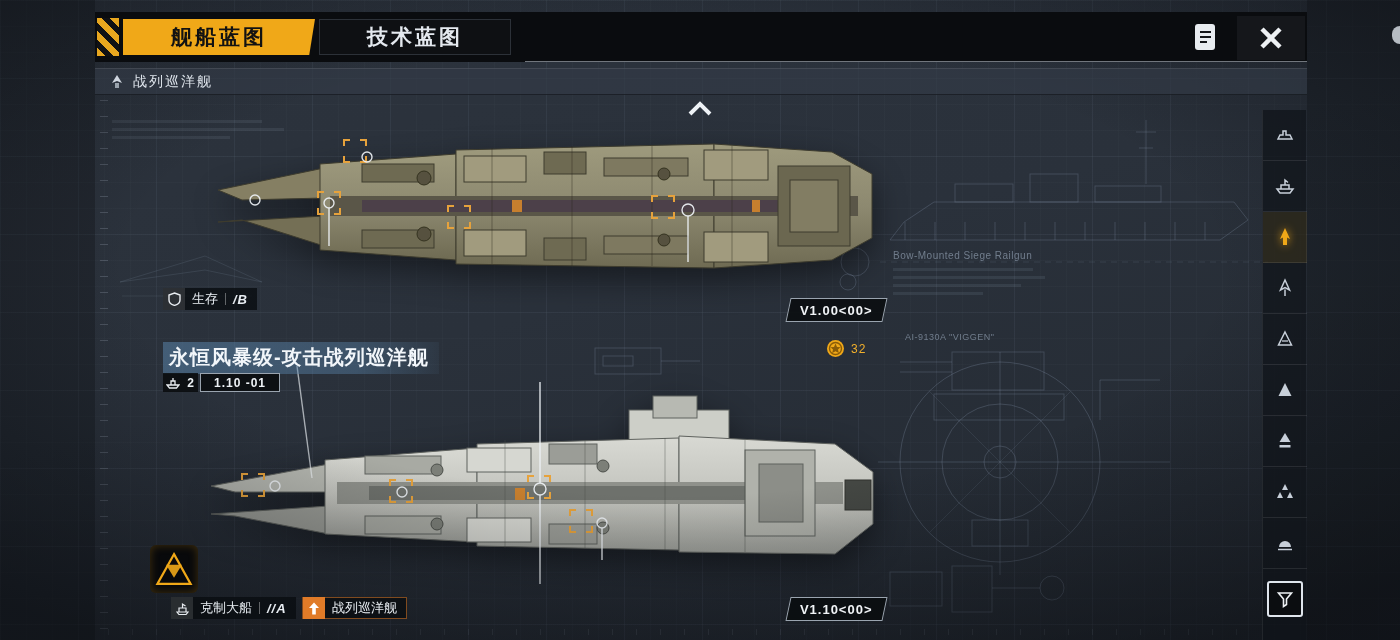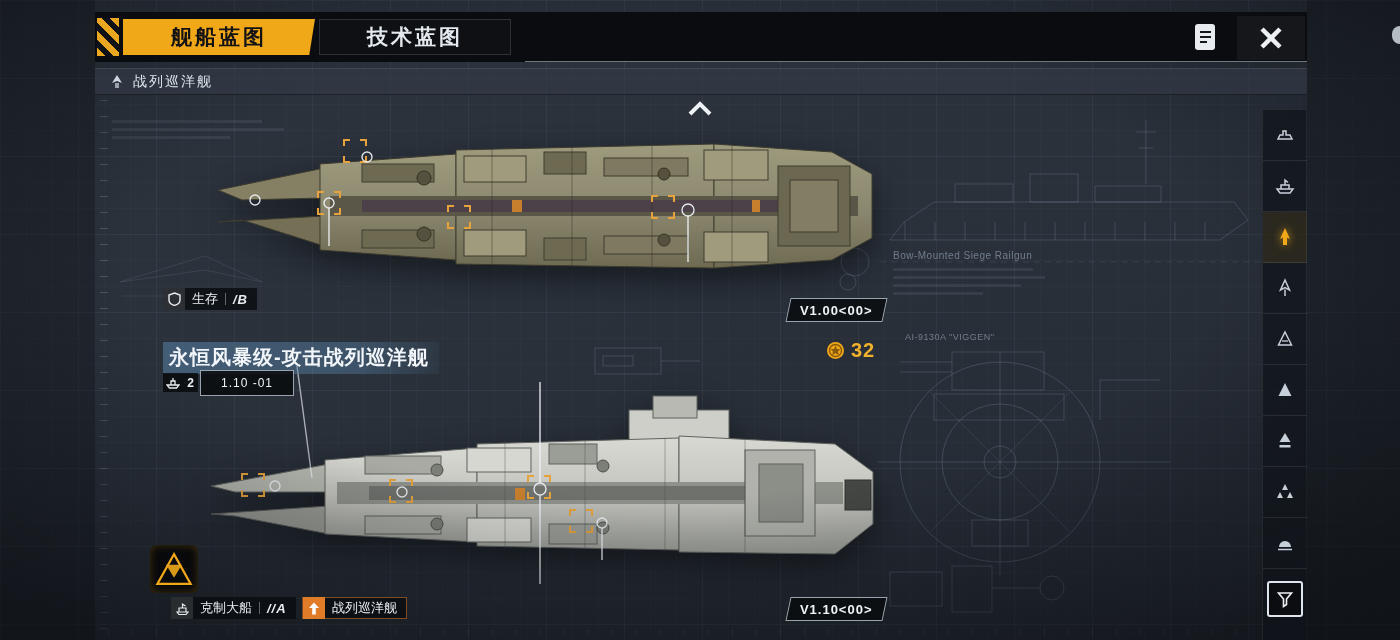--- a/index.html
+++ b/index.html
@@ -62,25 +62,25 @@
   .dim .ln::before{content:"";position:absolute;width:1px;height:7px;top:-3px;background:rgba(205,215,230,0.3)}
   .dim .ln.l::before{left:0}.dim .ln.r::before{right:0}
   .dim .tx{font-size:18px;font-weight:bold;letter-spacing:5px}
 
   .ship-name{position:absolute;left:163px;top:342px;z-index:5;font-size:20px;font-weight:600;color:#f2f6fa;letter-spacing:1px;
     background:linear-gradient(90deg,rgba(88,130,168,0.55) 0%,rgba(88,130,168,0.42) 70%,rgba(88,130,168,0.08) 100%);
     padding:2px 10px 3px 6px}
   .rev{position:absolute;left:163px;top:373px;z-index:5;display:inline-flex;align-items:center;height:19px;font-size:12px;color:#eef2f6}
   .rev .ic{display:flex;align-items:center;justify-content:center;width:20px;height:19px;background:rgba(8,10,13,0.85)}
   .rev .n{display:flex;align-items:center;justify-content:center;min-width:15px;height:19px;background:rgba(8,10,13,0.85);font-weight:bold;padding:0 2px}
-  .rev .tag{display:flex;align-items:center;height:26px;border:1px solid #9aa4af;background:rgba(8,10,13,0.85);
-    padding:0 20px;font-weight:normal;letter-spacing:1px;margin-left:2px}
+  .rev .tag{display:flex;align-items:center;height:19px;border:1px solid #9aa4af;background:rgba(8,10,13,0.85);
+    padding:0 13px;font-weight:bold;letter-spacing:1px;margin-left:2px}
 
   .points{position:absolute;left:826px;top:339px;z-index:5;display:flex;align-items:center;gap:6px}
-  .points .num{color:#f2b02c;font-size:20px;font-weight:bold;letter-spacing:1px}
+  .points .num{color:#f2b02c;font-size:12px;font-weight:normal;letter-spacing:1px}
 
   .emblem{position:absolute;left:150px;top:545px;width:48px;height:48px;z-index:5;background:#08090b;border-radius:6px;
     display:flex;align-items:center;justify-content:center;box-shadow:0 0 10px rgba(240,168,24,0.25) inset}
 
   
   .sidebar{position:absolute;left:1262px;top:110px;width:44px;height:530px;z-index:6;
     background:rgba(15,19,25,0.72);border-left:1px solid rgba(255,255,255,0.08)}
   .side-cell{width:44px;height:51px;display:flex;align-items:center;justify-content:center;
     border-bottom:1px solid rgba(255,255,255,0.09);cursor:pointer}
   .side-cell.active{background:rgba(240,168,24,0.10)}

